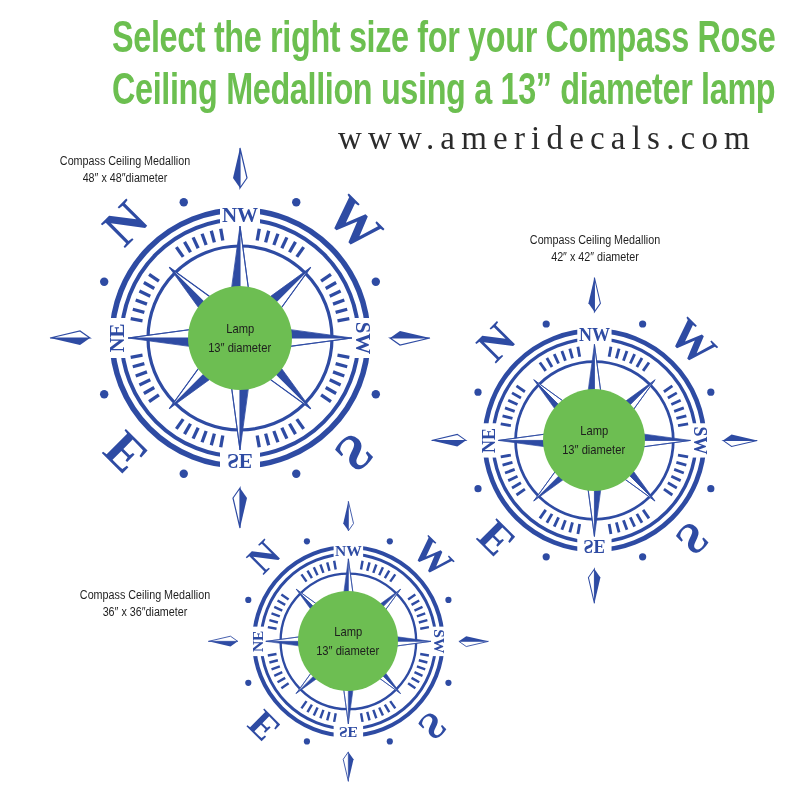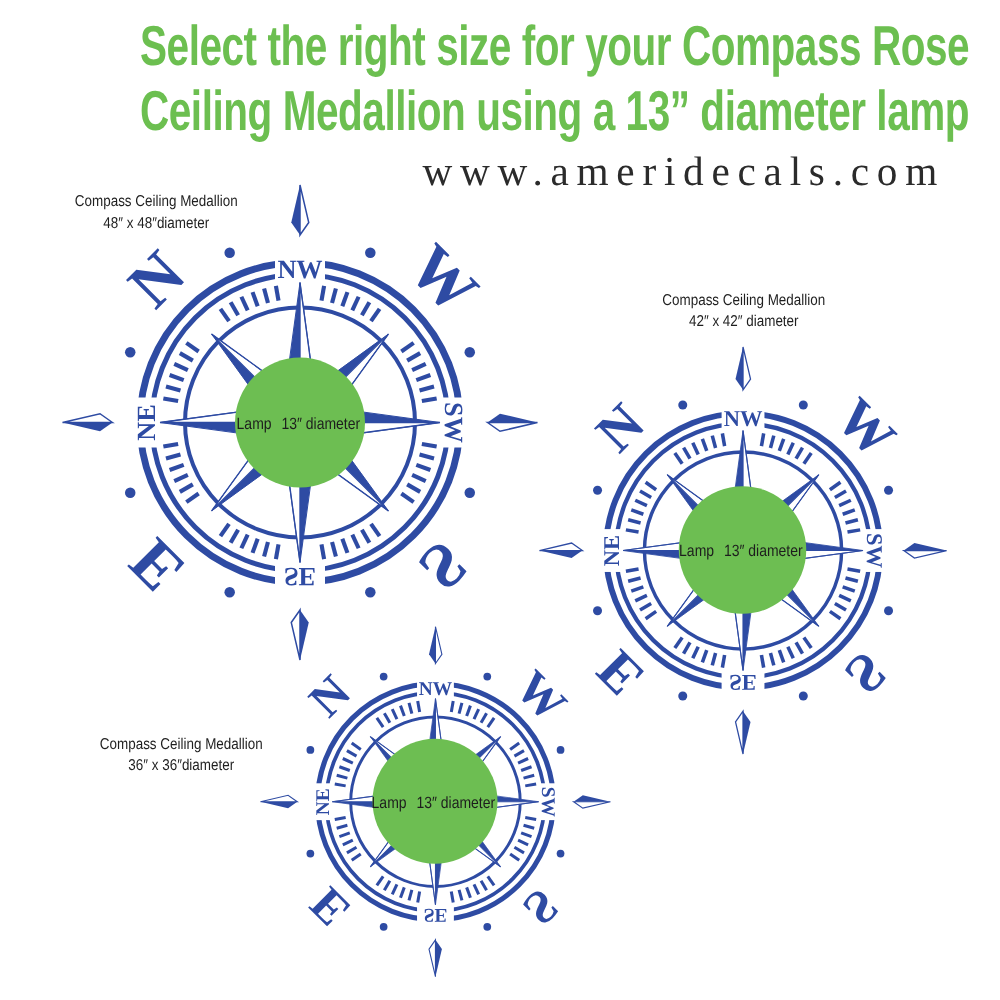--- a/index.html
+++ b/index.html
@@ -29,21 +29,21 @@
       font-family: "Liberation Sans", sans-serif; font-size: 12.5px;
       line-height: 17px; white-space: nowrap;
       transform: scaleX(0.86);
     }
     .cap-48 { left: 45px; top: 153px; width: 160px; transform-origin: 80px 0; }
     .cap-42 { left: 510px; top: 232px; width: 170px; transform-origin: 85px 0; }
     .cap-36 { left: 60px; top: 587px; width: 170px; transform-origin: 85px 0; }
     .compass { position: absolute; overflow: visible; }
     .lamp {
       position: absolute; border-radius: 50%; background: #6dbe52;
-      display: flex; align-items: center; justify-content: center;
+      display: flex; flex-direction: column; align-items: center; justify-content: center;
       color: #1d1d1d; font-family: "Liberation Sans", sans-serif;
       font-size: 13px; line-height: 19px; text-align: center;
     }
     .lamp span { display: block; transform: scaleX(0.86); white-space: nowrap; }
   </style>
 </head>
 <body>
 
 <div class="headline l1">Select the right size for your Compass Rose</div>
 <div class="headline l2">Ceiling Medallion using a 13” diameter lamp</div>

